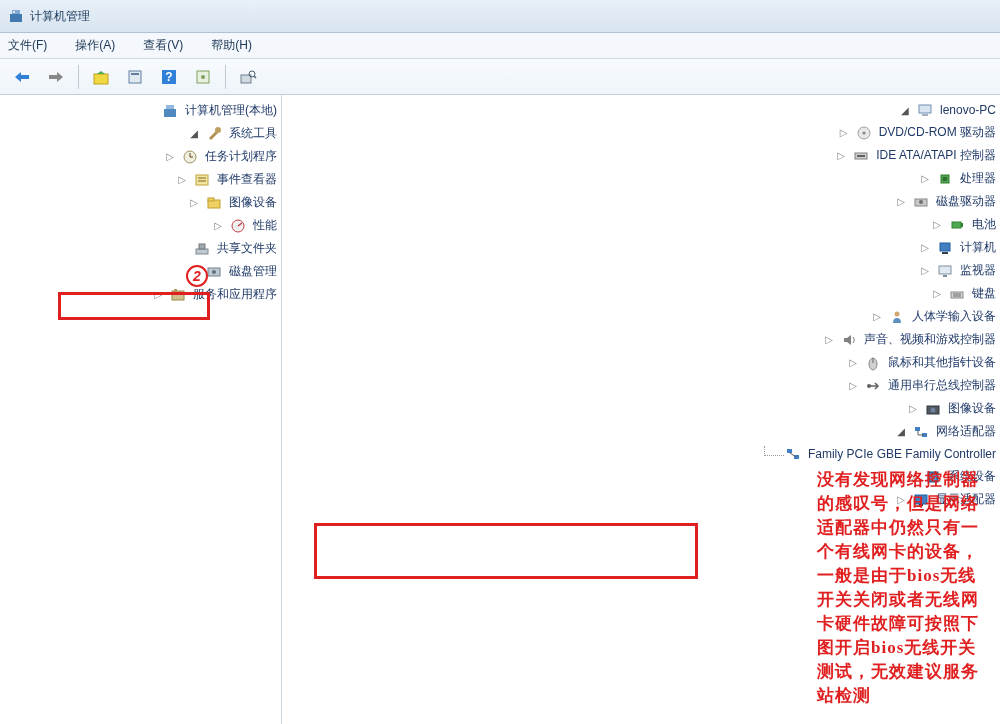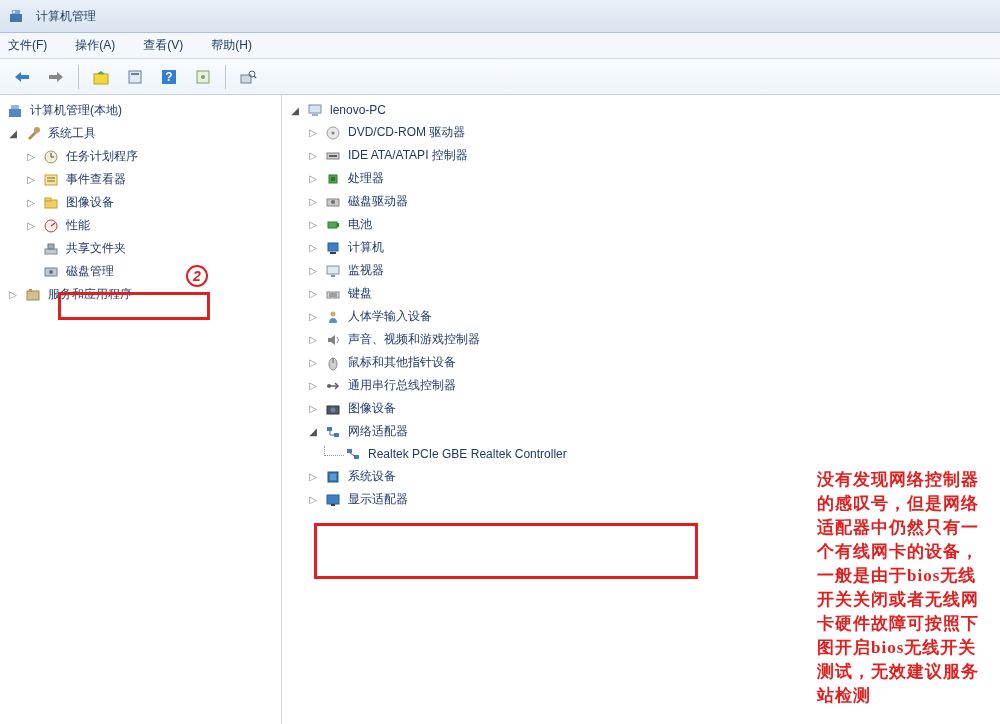--- a/index.html
+++ b/index.html
@@ -13,21 +13,21 @@
       position: relative;
       filter: blur(0.3px);
     }
     .titlebar {
       height: 28px;
       background: linear-gradient(to bottom, #e8f0f8, #d8e4f0);
       border-bottom: 1px solid #b0c0d8;
       display: flex;
       align-items: center;
       padding: 16px 8px;
-      gap: 12px;
+      gap: 6px;
     }
     .titlebar-icon {
       width: 16px; height: 16px;
       display: inline-flex;
     }
     .title-text { color: #1a3a5a; font-size: 12px; }
     .menubar {
       height: 26px;
       background: #f4f8fc;
       border-bottom: 1px solid #d0d8e0;
@@ -73,20 +73,21 @@
       position: relative;
     }
     .tree { list-style: none; font-size: 12px; }
     .tree-row {
       display: flex;
       align-items: center;
       padding: 3px 4px;
       white-space: nowrap;
       color: #1a3a5a;
       gap: 4px;
+      justify-content: flex-end;
     }
     .exp {
       width: 14px; text-align: center;
       color: #606060;
       font-size: 10px;
       cursor: default;
     }
     .exp.collapsed::before { content: "▷"; color: #888; }
     .exp.expanded::before { content: "◢"; color: #555; }
     .ticon {
@@ -456,21 +457,21 @@
       </li>
       <li class="tree-row indent-2">
         <span style="width:20px;border-left:1px dotted #999;border-bottom:1px dotted #999;height:10px;margin-right:-4px;margin-bottom:6px;"></span>
         <span class="ticon">
             <svg width="16" height="16" viewBox="0 0 16 16">
               <rect x="2" y="3" width="5" height="4" fill="#4080c0"></rect>
               <rect x="9" y="9" width="5" height="4" fill="#4080c0"></rect>
               <line x1="5" y1="7" x2="11" y2="11" stroke="#606060"></line>
             </svg>
           </span>
-        <span class="lbl">Realtek PCIe GBE Realtek Controller</span>
+        <span class="lbl">Family PCIe GBE Family Controller</span>
       </li>
       <li class="tree-row indent-1">
         <span class="exp collapsed"></span>
         <span class="ticon">
             <svg width="16" height="16" viewBox="0 0 16 16">
               <rect x="3" y="3" width="10" height="10" fill="#4078b0" stroke="#205080"></rect>
               <rect x="5" y="5" width="6" height="6" fill="#6098d0"></rect>
             </svg>
           </span>
         <span class="lbl">系统设备</span>

